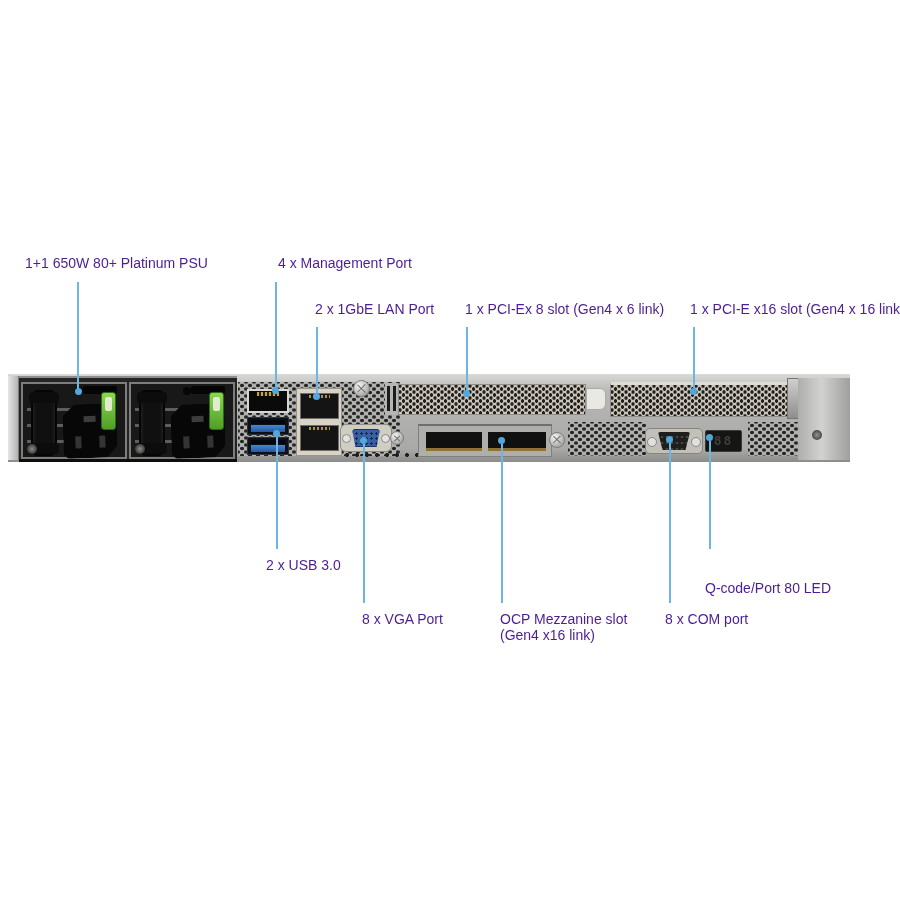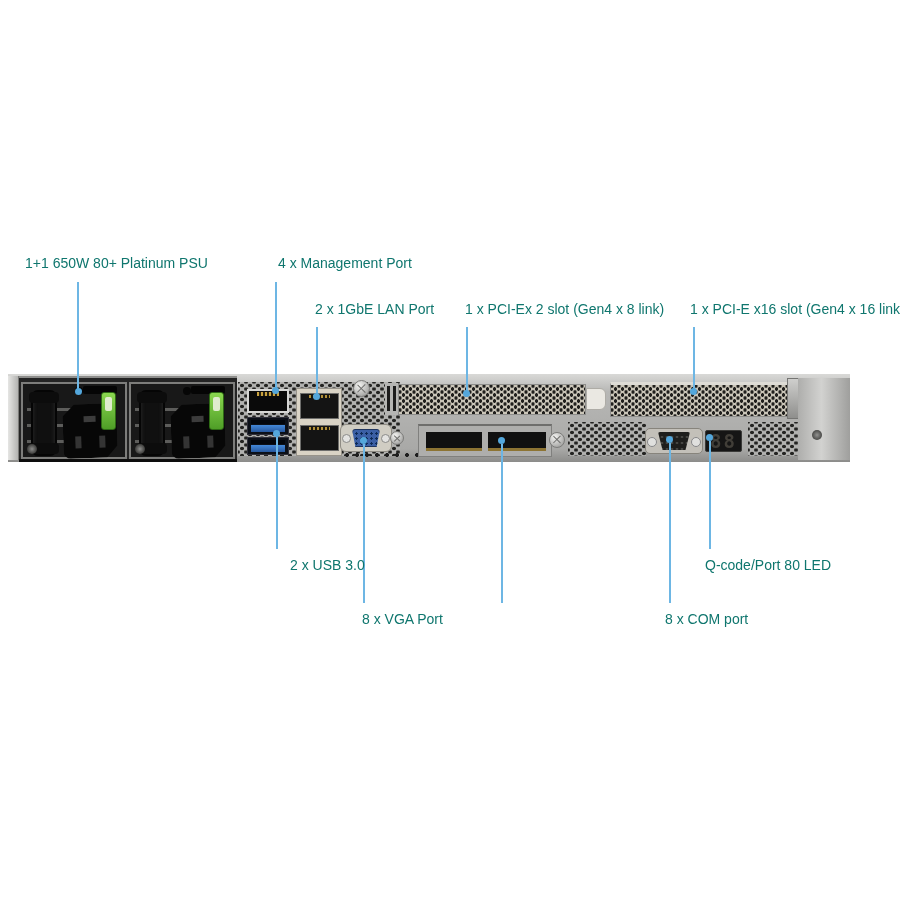--- a/index.html
+++ b/index.html
@@ -1,20 +1,20 @@
 <!DOCTYPE html>
 <html><head>
 <meta charset="utf-8">
 <style>
   html,body{margin:0;padding:0;background:#ffffff;}
   #canvas{position:relative;width:900px;height:900px;background:#ffffff;overflow:hidden;
           font-family:"Liberation Sans", sans-serif;}
 
   
-  .callout-label{position:absolute;font-size:14px;line-height:16px;color:#0f766e;
+  .callout-label{position:absolute;font-size:14px;line-height:16px;color:#4c1d95;
                  white-space:nowrap;z-index:10;}
   .leader-line{position:absolute;width:2px;background:#6db6e4;z-index:9;}
   .leader-dot{position:absolute;width:7px;height:7px;border-radius:50%;
               background:#54a7db;z-index:10;}
 
   
   .chassis{position:absolute;left:8px;top:374px;width:842px;height:88px;z-index:2;
            background:linear-gradient(#d9d9d7,#b7b7b5 20%,#a9a9a7 85%,#8c8c8a);}
   .chassis *{position:absolute;box-sizing:border-box;}
 
@@ -126,21 +126,21 @@
       border:1px solid #87847c;border-radius:5px;}
   .com-port .nut{top:8px;width:10px;height:10px;border-radius:50%;background:#e0e0de;
       border:1px solid #88888a;}
   .com-port .dsub{left:12px;right:12px;top:3px;bottom:3px;background:#1e1e1c;
       border-radius:2px;clip-path:polygon(0 0,100% 0,86% 100%,14% 100%);
       background-image:radial-gradient(circle,#5c5c58 0.9px,rgba(0,0,0,0) 1.2px);
       background-size:5px 6px;background-position:1.5px 2px;}
 
   .qcode-led{left:697px;top:56px;width:37px;height:22px;background:#151515;
       border:1px solid #3a3a38;border-radius:2px;color:#413e38;
-      font-family:"DejaVu Sans Mono", monospace;font-size:19px;font-weight:bold;
+      font-family:"DejaVu Sans Mono", monospace;font-size:13px;font-weight:bold;
       text-align:center;line-height:20px;letter-spacing:2px;position:absolute;}
 
   .right-cap{left:790px;top:4px;width:52px;height:82px;
       background:linear-gradient(to right,#aeaeac,#d2d2d0 45%,#9f9f9d);}
   .right-hole{left:14px;top:52px;width:10px;height:10px;border-radius:50%;
       background:radial-gradient(#929290,#4a4a48 70%);}
 
   
   .reflection-zone{position:absolute;left:8px;top:463px;width:842px;height:86px;
       overflow:hidden;z-index:1;}
@@ -247,40 +247,44 @@
   <div class="leader-dot" style="left:75px;top:388px"></div>
 
   <div class="callout-label" style="left:278px;top:255px">4 x Management Port</div>
   <div class="leader-line" style="left:275px;top:282px;height:106px"></div>
   <div class="leader-dot" style="left:272px;top:387px"></div>
 
   <div class="callout-label" style="left:315px;top:301px">2 x 1GbE LAN Port</div>
   <div class="leader-line" style="left:316px;top:327px;height:67px"></div>
   <div class="leader-dot" style="left:313px;top:393px"></div>
 
-  <div class="callout-label" style="left:465px;top:301px">1 x PCI-Ex 2 slot (Gen4 x 8 link)</div>
+  <div class="callout-label" style="left:465px;top:301px">1 x PCI-Ex 8 slot (Gen4 x 6 link)</div>
   <div class="leader-line" style="left:466px;top:327px;height:64px"></div>
   <div class="leader-dot" style="left:463px;top:390px"></div>
 
   <div class="callout-label" style="left:690px;top:301px">1 x PCI-E x16 slot (Gen4 x 16 link)</div>
   <div class="leader-line" style="left:693px;top:327px;height:62px"></div>
   <div class="leader-dot" style="left:690px;top:388px"></div>
 
-  <div class="callout-label" style="left:290px;top:557px">2 x USB 3.0</div>
+  <div class="callout-label" style="left:266px;top:557px">2 x USB 3.0</div>
   <div class="leader-line" style="left:276px;top:437px;height:112px"></div>
   <div class="leader-dot" style="left:273px;top:430px"></div>
 
   <div class="callout-label" style="left:362px;top:611px">8 x VGA Port</div>
   <div class="leader-line" style="left:363px;top:444px;height:159px"></div>
   <div class="leader-dot" style="left:360px;top:437px"></div>
 
+  <div class="callout-label" style="left:500px;top:611px">
+    <span style="display:block">OCP Mezzanine slot</span>
+    <span style="display:block">(Gen4 x16 link)</span>
+  </div>
   <div class="leader-line" style="left:501px;top:444px;height:159px"></div>
   <div class="leader-dot" style="left:498px;top:437px"></div>
 
   <div class="callout-label" style="left:665px;top:611px">8 x COM port</div>
   <div class="leader-line" style="left:669px;top:443px;height:160px"></div>
   <div class="leader-dot" style="left:666px;top:436px"></div>
 
-  <div class="callout-label" style="left:705px;top:557px">Q-code/Port 80 LED</div>
+  <div class="callout-label" style="left:705px;top:580px">Q-code/Port 80 LED</div>
   <div class="leader-line" style="left:709px;top:441px;height:108px"></div>
   <div class="leader-dot" style="left:706px;top:434px"></div>
 
 </div>
 
 </body></html>

